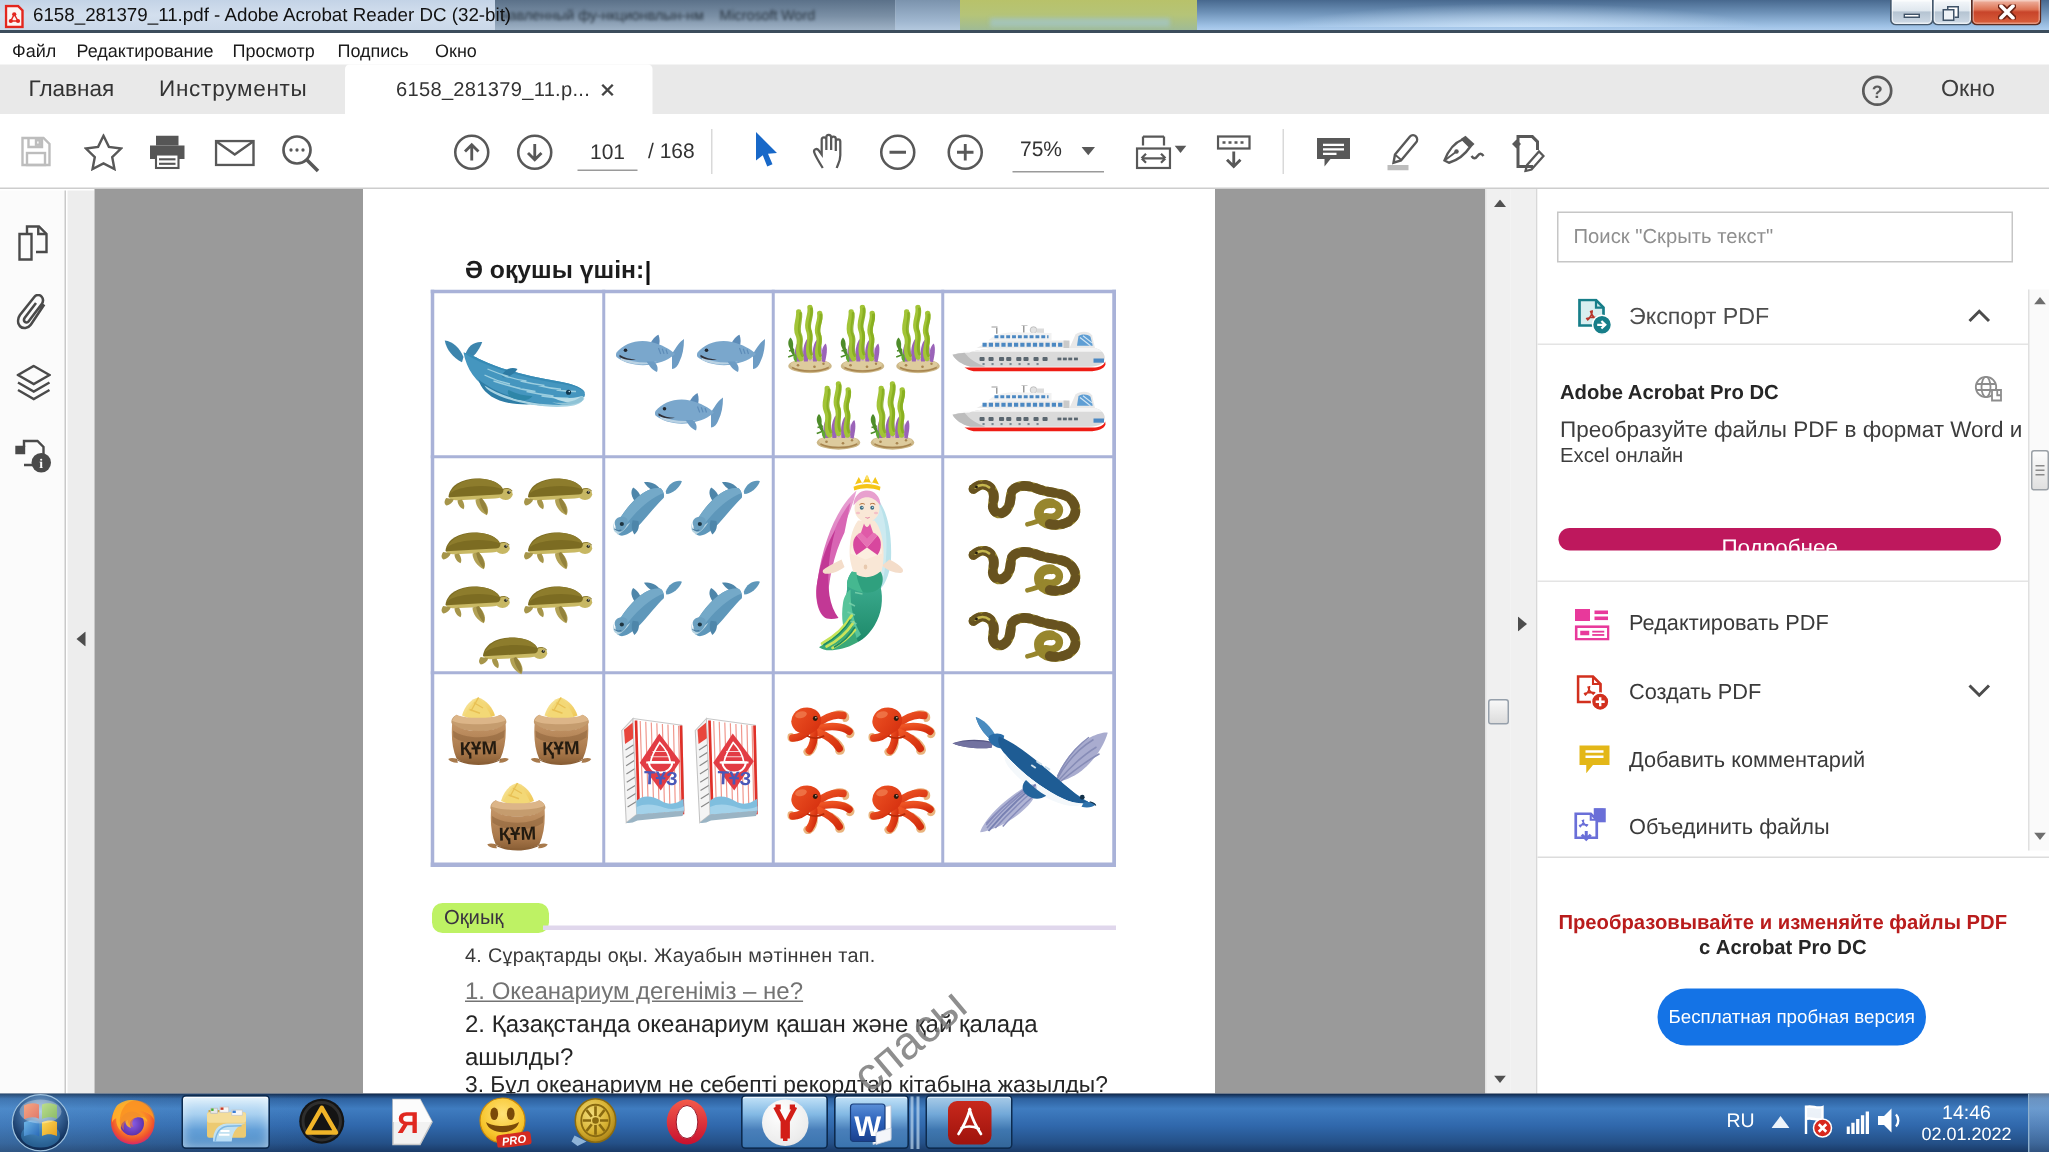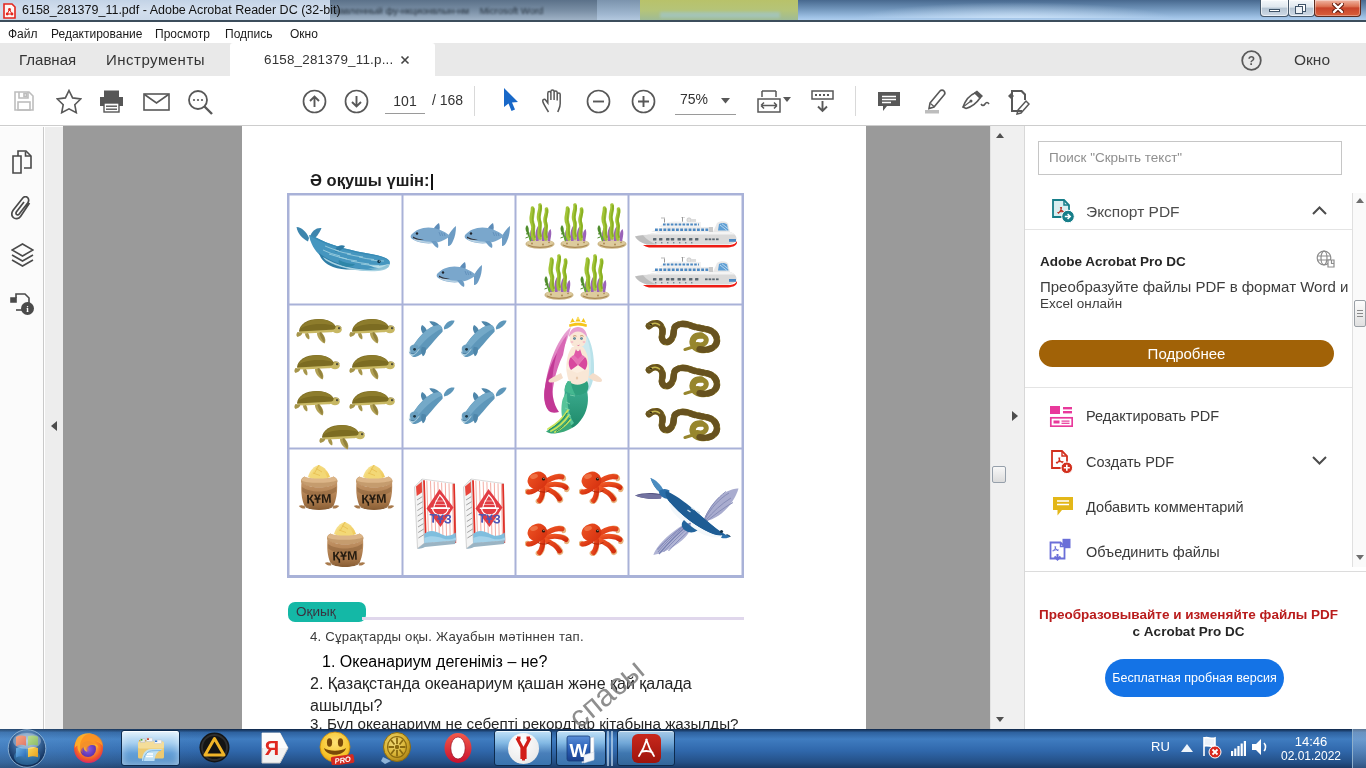--- a/index.html
+++ b/index.html
@@ -211,21 +211,21 @@
       <text x="17.5" y="22" text-anchor="middle" font-size="9" font-weight="bold" fill="#fff" font-family="Liberation Serif">i</text>
     </svg>
   </div>
   <div class="abs" style="left:45px;top:127px;width:18px;height:602px;background:#ededed;"></div>
   <svg class="abs" style="left:50px;top:421px;" width="8" height="10" viewBox="0 0 8 10">
       <path d="M7 0 L1 5 L7 10 Z" fill="#4d4d4d"></path>
     </svg>
 
   <div class="abs" id="docarea" style="left:63px;top:126px;width:927px;height:603px;background:#9a9a9a;"></div>
 
-  <div class="abs" id="page" style="left:242px;top:126px;width:624px;height:603px;background:#fff;overflow:hidden;padding-left:15px;">
+  <div class="abs" id="page" style="left:242px;top:126px;width:568px;height:603px;background:#fff;overflow:hidden;padding-left:15px;">
     <div class="abs" style="left:68px;top:45px;font-size:16.5px;font-weight:bold;color:#1d1d1d;">Ә оқушы үшін:</div>
     <div class="abs" style="left:189px;top:48px;width:1.5px;height:16px;background:#111;"></div>
     <svg class="abs" style="left:45px;top:67px;" width="457" height="385" viewBox="0 0 457 385">
       <defs id="clipartdefs">
         <linearGradient id="sandg" x1="0" y1="0" x2="1" y2="1">
             <stop offset="0%" stop-color="#f8e8a0"></stop>
             <stop offset="100%" stop-color="#eec44e"></stop>
           </linearGradient>
         <linearGradient id="bagg" x1="0" y1="0" x2="0" y2="1">
             <stop offset="0%" stop-color="#c49668"></stop>
@@ -576,26 +576,26 @@
         <use href="#saltbox" x="125" y="281" width="46" height="77"></use>
         <use href="#saltbox" x="174" y="281" width="46" height="77"></use>
         <use href="#octopus" x="238" y="278" width="45" height="33"></use>
         <use href="#octopus" x="292" y="278" width="45" height="33"></use>
         <use href="#octopus" x="238" y="330" width="45" height="33"></use>
         <use href="#octopus" x="292" y="330" width="45" height="33"></use>
         <use href="#flyfish" x="346" y="283" width="106" height="79"></use>
       </g>
     </svg>
 
-    <div class="abs" style="left:46px;top:476px;width:78px;height:19.5px;background:#14b8a6;border-radius:7px;">
+    <div class="abs" style="left:46px;top:476px;width:78px;height:19.5px;background:#bef264;border-radius:7px;">
       <span style="position:absolute;left:8px;top:2px;font-size:13.5px;color:#3a3340;">Оқиық</span>
     </div>
     <div class="abs" style="left:120px;top:491px;width:382px;height:2.5px;background:#e0d7ec;"></div>
     <div class="abs" style="left:68px;top:503px;font-size:13.2px;color:#3a3a3a;letter-spacing:0.2px;text-align:center;">4. Сұрақтарды оқы. Жауабын мәтіннен тап.</div>
-    <div class="abs" style="left:80px;top:527px;font-size:16px;color:#000000;">1. Океанариум дегеніміз – не?</div>
+    <div class="abs" style="left:68px;top:527px;font-size:16px;color:#737373;text-decoration:underline;">1. Океанариум дегеніміз – не?</div>
     <div class="abs" style="left:68px;top:549px;font-size:16px;color:#252525;">2. Қазақстанда океанариум қашан және қай қалада</div>
     <div class="abs" style="left:68px;top:571px;font-size:16px;color:#252525;">ашылды?</div>
     <div class="abs" style="left:68px;top:589px;font-size:15.2px;color:#252525;">3. Бұл океанариум не себепті рекордтар кітабына жазылды?</div>
     <div class="abs" style="left:318px;top:542px;width:112px;height:36px;font-size:31px;color:rgba(122,122,122,0.85);transform:rotate(-40deg);">спасы</div>
     <div class="abs" style="left:316px;top:592px;width:30px;height:30px;font-size:31px;color:rgba(122,122,122,0.85);transform:rotate(-40deg);">а</div>
   </div>
 
   <div class="abs" style="left:990px;top:126px;width:17px;height:603px;background:#f0f0f0;border-left:1px solid #e3e3e3;">
     <svg class="abs" style="left:5px;top:7px;" width="8" height="5" viewBox="0 0 8 5">
         <path d="M4 0 L8 5 L0 5 Z" fill="#505050"></path>
@@ -633,21 +633,21 @@
     <span class="abs" style="left:15px;top:128px;font-size:13.5px;font-weight:bold;color:#262626;">Adobe Acrobat Pro DC</span>
     <svg class="abs" style="left:291px;top:124px;" width="21" height="18" viewBox="0 0 21 18" fill="none" stroke="#8c8c8c" stroke-width="1.2">
       <circle cx="8" cy="8" r="6.8"></circle>
       <ellipse cx="8" cy="8" rx="3" ry="6.8"></ellipse>
       <path d="M1.4 6 h13.2 M1.4 10 h13.2"></path>
       <path d="M12 10 h6 v7 h-6 z" fill="#fff"></path>
         <path d="M15.5 10 v3.5 h2.5" fill="none"></path>
     </svg>
     <span class="abs" style="left:15px;top:152px;font-size:15px;color:#3d3d3d;">Преобразуйте файлы PDF в формат Word и</span>
     <span class="abs" style="left:15px;top:170px;font-size:13.5px;color:#3d3d3d;">Excel онлайн</span>
-    <div class="abs" style="left:14px;top:214px;width:295px;height:27px;background:#a16207;border-radius:14px;">
+    <div class="abs" style="left:14px;top:226px;width:295px;height:15px;background:#be185d;border-radius:14px;">
       <div style="text-align:center;font-size:15px;color:#fff;line-height:27px;">Подробнее</div>
     </div>
     <div class="abs" style="left:0;top:261px;width:327px;height:1px;background:#e4e4e4;"></div>
 
     <svg class="abs" style="left:24px;top:279px;" width="24" height="22" viewBox="0 0 24 22">
       <rect x="1" y="1" width="10" height="8" fill="#e8399b"></rect>
       <rect x="14" y="2" width="9" height="2.4" fill="#e8399b"></rect>
         <rect x="14" y="6" width="9" height="2.4" fill="#e8399b"></rect>
       <rect x="1.8" y="12.8" width="21.4" height="8.4" fill="none" stroke="#e8399b" stroke-width="1.7"></rect>
       <rect x="4.5" y="15.5" width="6" height="3" fill="#e8399b"></rect>

